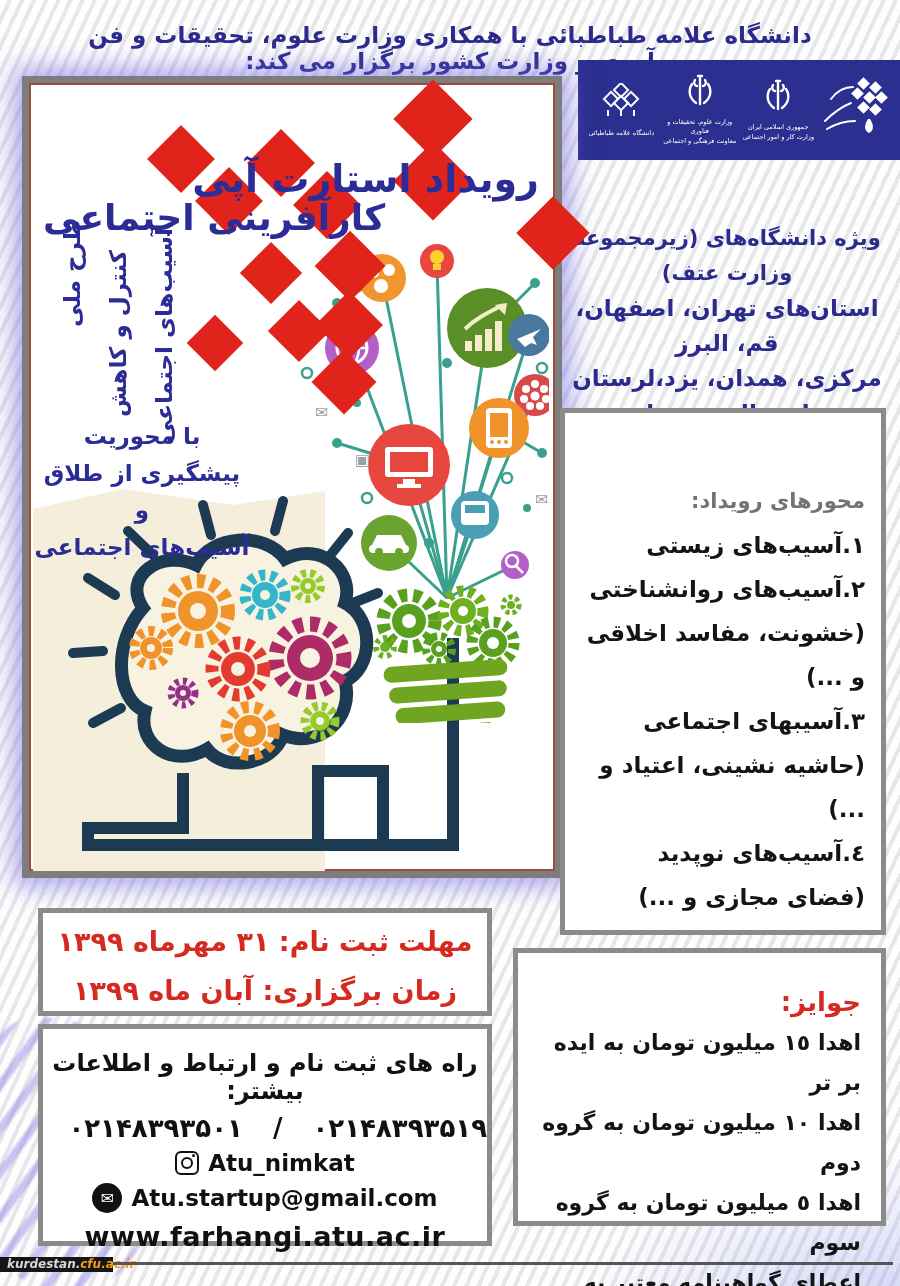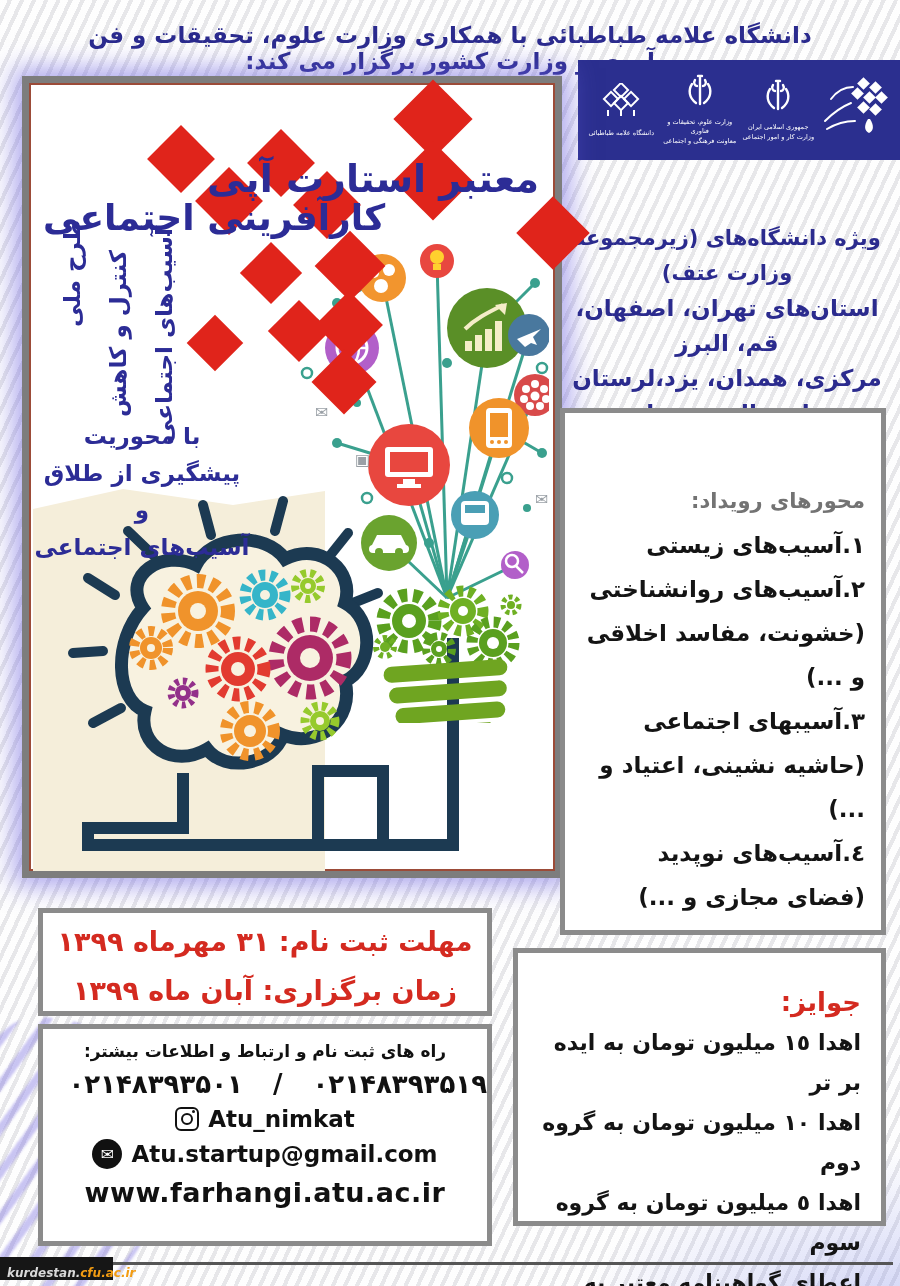--- a/index.html
+++ b/index.html
@@ -42,34 +42,34 @@
   .topics-box{left:560px;top:408px;width:326px;height:527px;padding:76px 16px 0 8px;text-align:right;}
   .topics-box .hd{color:#737373;font-size:21px;font-weight:bold;margin-bottom:10px;}
   .topics-box .it{color:#141414;font-size:23px;font-weight:bold;line-height:44px;}
   .prizes-box{left:513px;top:948px;width:373px;height:278px;padding:34px 20px 0 8px;text-align:right;}
   .prizes-box .hd{color:#d42a20;font-size:26px;font-weight:bold;margin-bottom:6px;}
   .prizes-box .it{color:#141414;font-size:22px;font-weight:bold;line-height:40px;}
   
   .deadline-box{left:38px;top:908px;width:454px;height:108px;text-align:center;
     color:#d42a20;font-size:27px;font-weight:bold;line-height:49px;padding-top:4px;}
   .contact-box{left:38px;top:1024px;width:454px;height:222px;text-align:center;color:#111;}
-  .contact-box .hd{font-size:17px;font-weight:bold;margin-top:12px;}
+  .contact-box .hd{font-size:24px;font-weight:bold;margin-top:20px;}
   .phones{direction:ltr;display:flex;justify-content:flex-end;gap:30px;
     font-size:26px;font-weight:bold;margin-top:8px;}
   .sline{display:flex;align-items:center;justify-content:center;gap:9px;margin-top:7px;
     font-size:23px;font-weight:bold;}
   .ig-ico{width:20px;height:20px;border:2.5px solid #111;border-radius:6px;position:relative;display:inline-block;}
   .ig-ico i{position:absolute;left:4px;top:4px;width:8px;height:8px;border:2.5px solid #111;border-radius:50%;}
   .ig-ico b{position:absolute;right:2px;top:1px;width:3px;height:3px;background:#111;border-radius:50%;}
   .mail-ico{width:30px;height:30px;background:#111;border-radius:50%;color:#fff;display:inline-flex;
     align-items:center;justify-content:center;font-size:16px;font-weight:normal;}
   .site{font-size:27px;font-weight:bold;margin-top:8px;letter-spacing:.5px;}
   
-  .footer-bar{left:0;top:1257px;width:113px;height:23px;background:#161616;display:flex;
-    align-items:flex-end;padding-left:7px;box-sizing:border-box;font-style:italic;font-weight:bold;font-size:12px;}
+  .footer-bar{left:0;top:1257px;width:113px;height:15px;background:#161616;display:flex;
+    align-items:flex-start;padding-left:7px;box-sizing:border-box;font-style:italic;font-weight:bold;font-size:12px;}
   .footer-line{left:113px;top:1262px;width:780px;height:3px;background:#565656;}
 </style>
 </head>
 <body>
 
 <div id="stage">
 
   <div class="abs streaks-bl"></div>
   <div class="abs swirl-br"></div>
 
@@ -146,21 +146,21 @@
       <div class="dia" style="left:228px;top:56px;width:48px;height:48px;"></div>
       <div class="dia" style="left:274px;top:98px;width:48px;height:48px;"></div>
       <div class="dia" style="left:296px;top:158px;width:50px;height:50px;"></div>
       <div class="dia" style="left:296px;top:218px;width:48px;height:48px;"></div>
       <div class="dia" style="left:292px;top:276px;width:46px;height:46px;"></div>
       <div class="dia" style="left:220px;top:168px;width:44px;height:44px;"></div>
       <div class="dia" style="left:248px;top:226px;width:44px;height:44px;"></div>
       <div class="dia" style="left:166px;top:240px;width:40px;height:40px;"></div>
     </div>
 
-    <div class="abs title1 rtl">معتبر استارت آپی</div>
+    <div class="abs title1 rtl">رویداد استارت آپی</div>
     <div class="abs title2 rtl">کارآفرینی اجتماعی</div>
 
     <div class="vline rtl" style="left:30px;top:244px;">طرح ملی</div>
     <div class="vline rtl" style="left:76px;top:334px;">کنترل و کاهش</div>
     <div class="vline rtl" style="left:122px;top:360px;">آسیب‌های اجتماعی</div>
 
     <div class="abs focus rtl">
       <div>با محوریت</div>
       <div>پیشگیری از طلاق و</div>
       <div>آسیب‌های اجتماعی</div>

